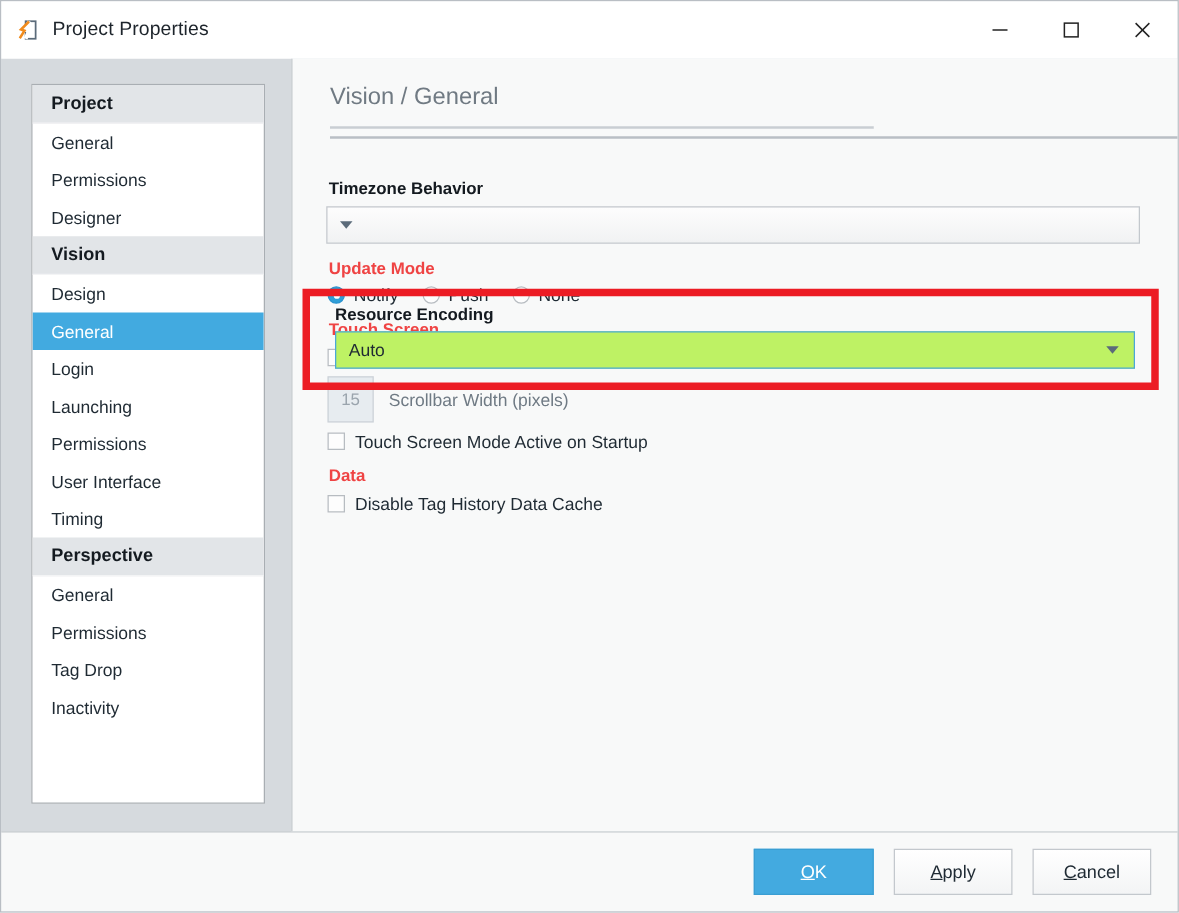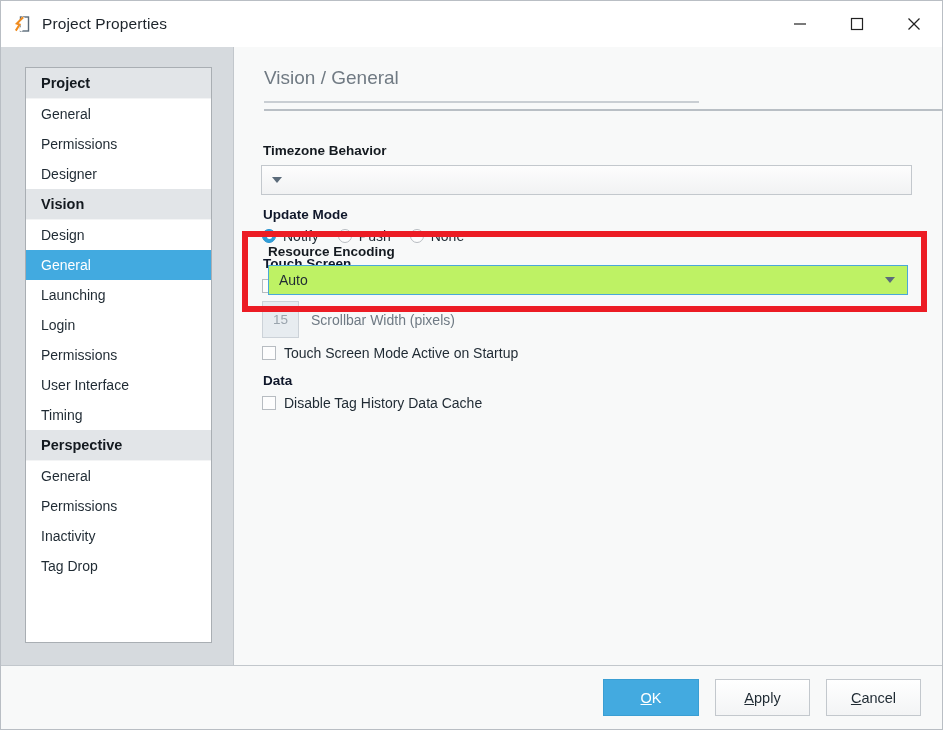--- a/index.html
+++ b/index.html
@@ -146,21 +146,21 @@
 
   .field-label {
     font-weight: bold;
     font-size: 13.5px;
     color: #141a20;
     margin: 0 0 7px 2px;
   }
   .group-label {
     font-weight: bold;
     font-size: 13.5px;
-    color: #0f172a;
+    color: #ef4444;
     margin: 12px 0 6px 2px;
   }
 
   
   .combo {
     height: 30px;
     border: 1px solid #c3c8cd;
     background: linear-gradient(#fdfdfd, #f1f2f3);
     display: flex;
     align-items: center;
@@ -350,31 +350,31 @@
       <div id="sidebar">
 
         <div class="nav-section">Project</div>
         <div class="nav-item">General</div>
         <div class="nav-item">Permissions</div>
         <div class="nav-item">Designer</div>
 
         <div class="nav-section">Vision</div>
         <div class="nav-item">Design</div>
         <div class="nav-item selected">General</div>
+        <div class="nav-item">Login</div>
         <div class="nav-item">Launching</div>
-        <div class="nav-item">Login</div>
         <div class="nav-item">Permissions</div>
         <div class="nav-item">User Interface</div>
         <div class="nav-item">Timing</div>
 
         <div class="nav-section">Perspective</div>
         <div class="nav-item">General</div>
         <div class="nav-item">Permissions</div>
+        <div class="nav-item">Tag Drop</div>
         <div class="nav-item">Inactivity</div>
-        <div class="nav-item">Tag Drop</div>
 
       </div>
     </div>
 
     <div id="content">
 
       <div id="content-head">
         <div id="page-title">Vision / General</div>
         <div id="head-rule"></div>
       </div>

